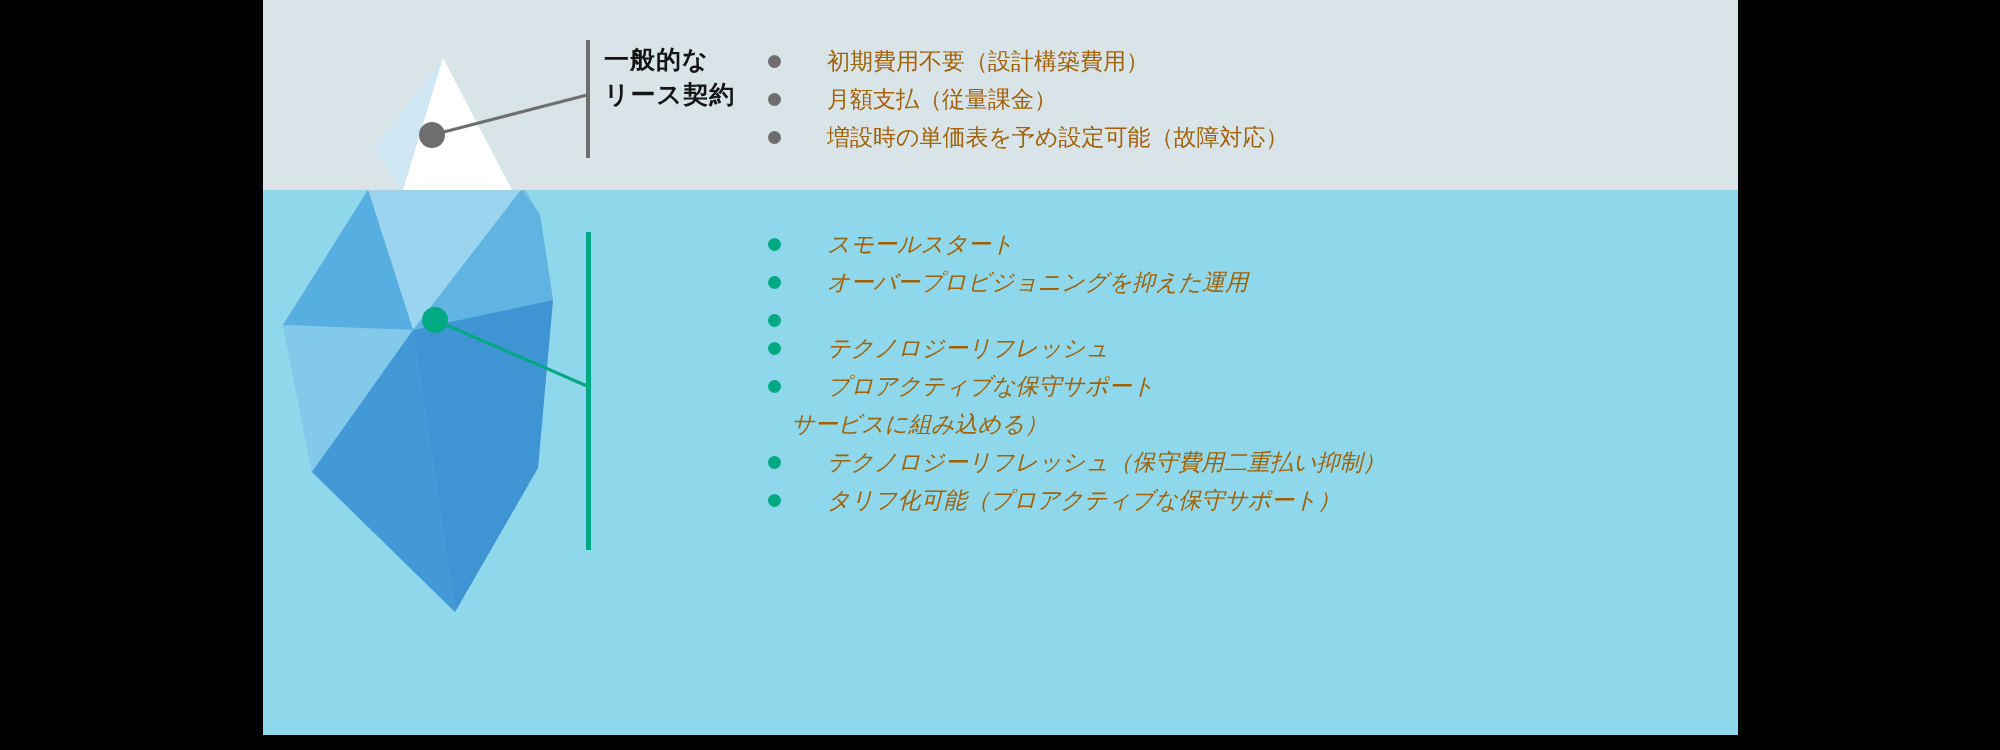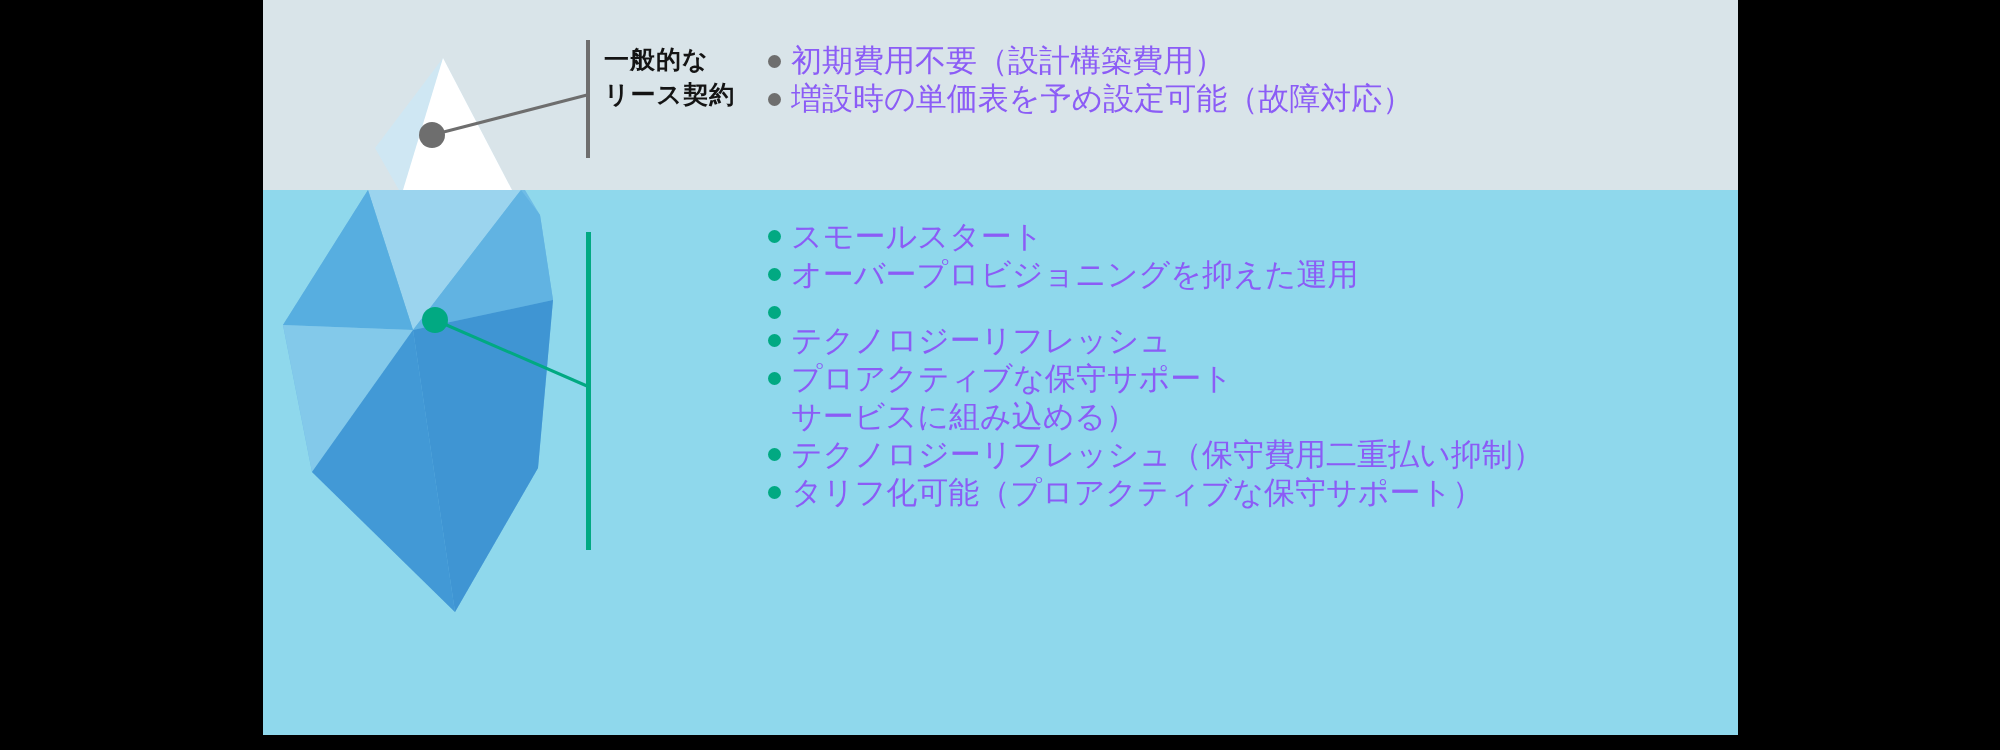--- a/index.html
+++ b/index.html
@@ -44,29 +44,30 @@
     font-weight: bold;
     line-height: 35px;
     color: #141414;
     letter-spacing: 1px;
   }
 
   ul.list { list-style: none; position: absolute; }
   ul.list li {
     display: flex;
     align-items: flex-start;
-    color: #8b5cf6;
-    font-size: 31px;
+    color: #a16207;
+    font-size: 23px;
     white-space: nowrap;
+    gap: 36px;
   }
 
   .top-list { left: 505px; top: 42px; }
   .top-list li { line-height: 38px; }
 
-  .bottom-list { left: 505px; top: 220px; width: 960px; }
+  .bottom-list { left: 505px; top: 228px; width: 960px; font-style: italic; }
   .bottom-list li { line-height: 33px; margin-bottom: 5px; }
 
   .bullet {
     flex: 0 0 auto;
     width: 13px; height: 13px;
     border-radius: 50%;
     margin: 12px 10px 0 0;
   }
   .top-list .bullet { background: #6e6e6e; margin-top: 13px; }
   .bottom-list .bullet { background: #01a982; margin-top: 10px; }
@@ -146,20 +147,24 @@
       <div>リース契約</div>
     </div>
 
     <ul class="list top-list">
       <li>
         <span class="bullet"></span>
         <span>初期費用不要（設計構築費用）</span>
       </li>
       <li>
         <span class="bullet"></span>
+        <span>月額支払（従量課金）</span>
+      </li>
+      <li>
+        <span class="bullet"></span>
         <span>増設時の単価表を予め設定可能（故障対応）</span>
       </li>
     </ul>
 
     <div class="vbar green-bar"></div>
 
 
     <ul class="list bottom-list">
       <li>
         <span class="bullet"></span>

